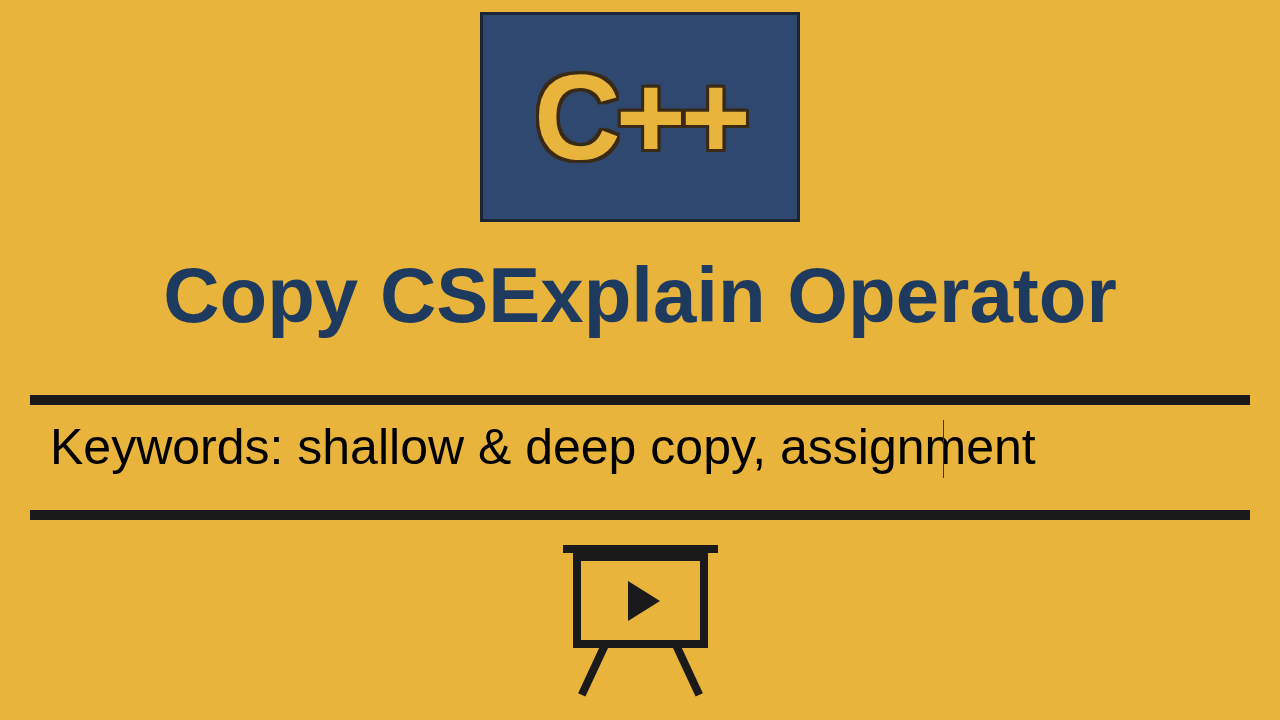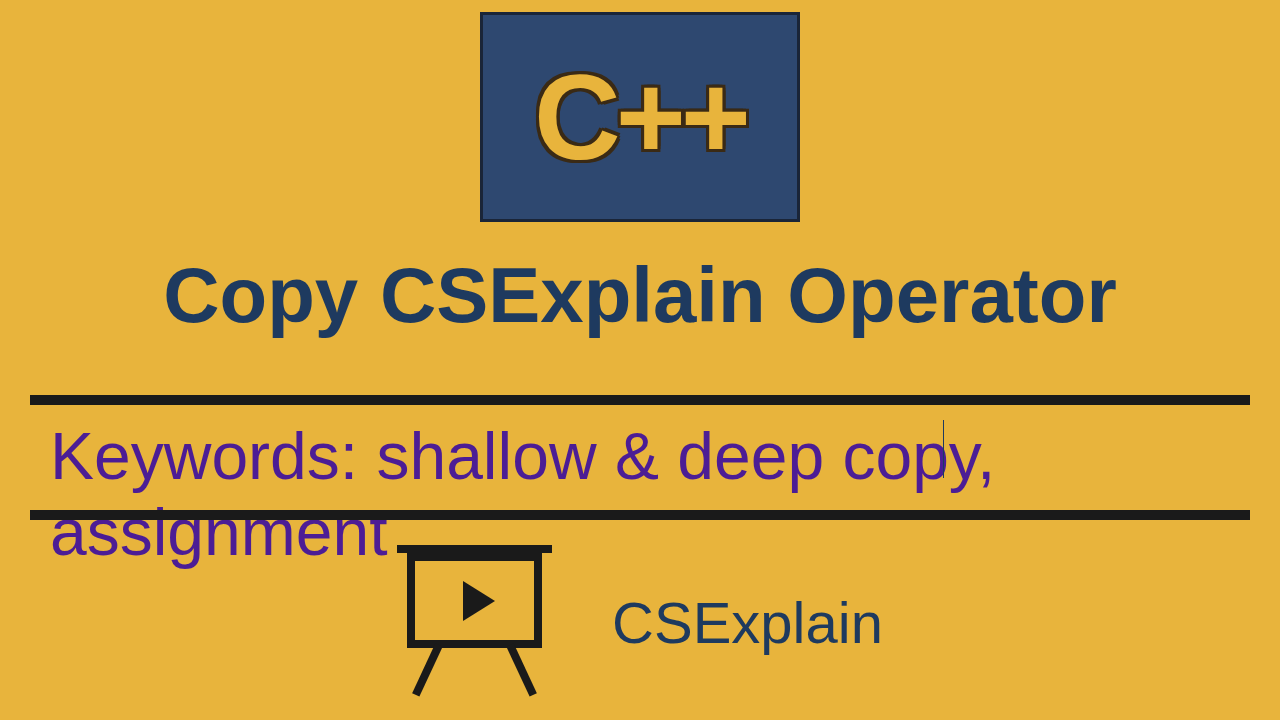--- a/index.html
+++ b/index.html
@@ -59,23 +59,23 @@
       left: 30px;
       right: 30px;
       height: 10px;
       background-color: #1a1a1a;
     }
     .keywords-row {
       position: absolute;
       top: 418px;
       left: 50px;
       right: 50px;
-      font-size: 66px;
+      font-size: 50px;
       font-weight: 500;
-      color: #4c1d95;
+      color: #000000;
       position: absolute;
     }
     .text-cursor {
       position: absolute;
       top: 420px;
       left: 943px;
       width: 1px;
       height: 58px;
       background-color: #1e3a5f;
     }
@@ -177,14 +177,13 @@
   <div class="board-icon">
     <div class="board-top"></div>
     <div class="board-screen">
       <div class="play-triangle"></div>
     </div>
     <div class="board-legs">
       <div class="leg-left"></div>
       <div class="leg-right"></div>
     </div>
   </div>
-  <div class="channel-name">CSExplain</div>
 </div>
 
 </body></html>

